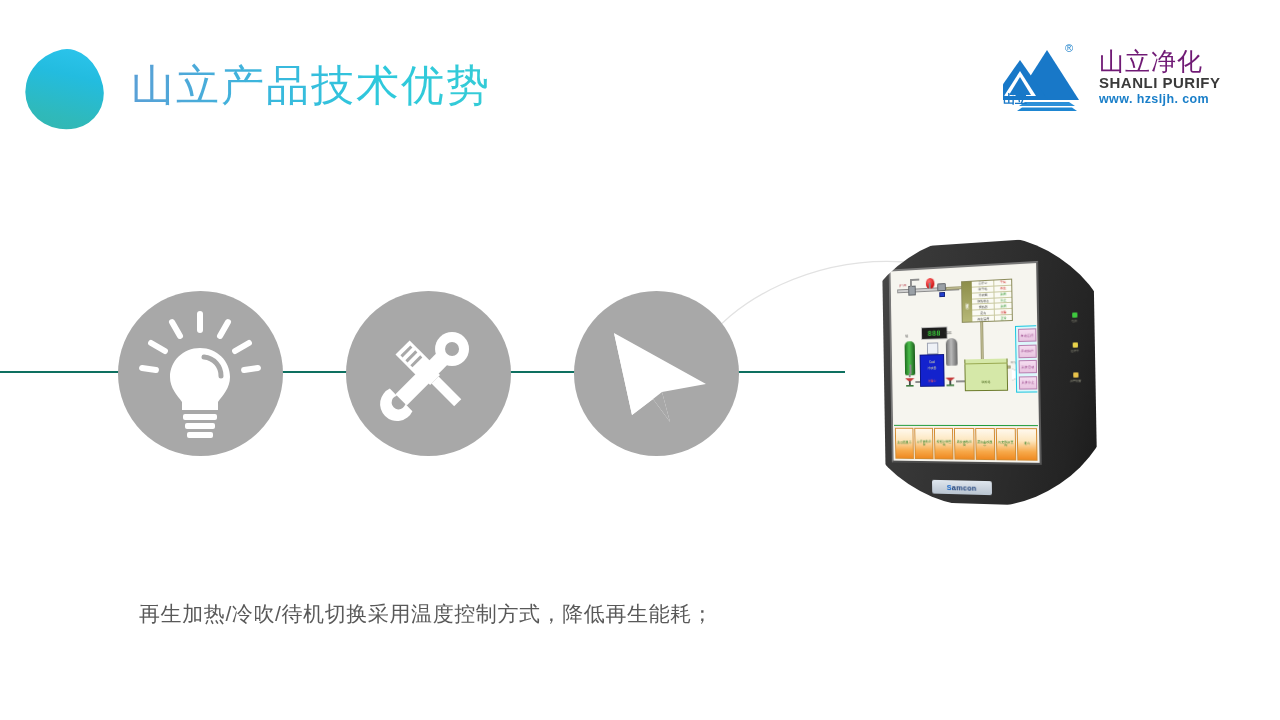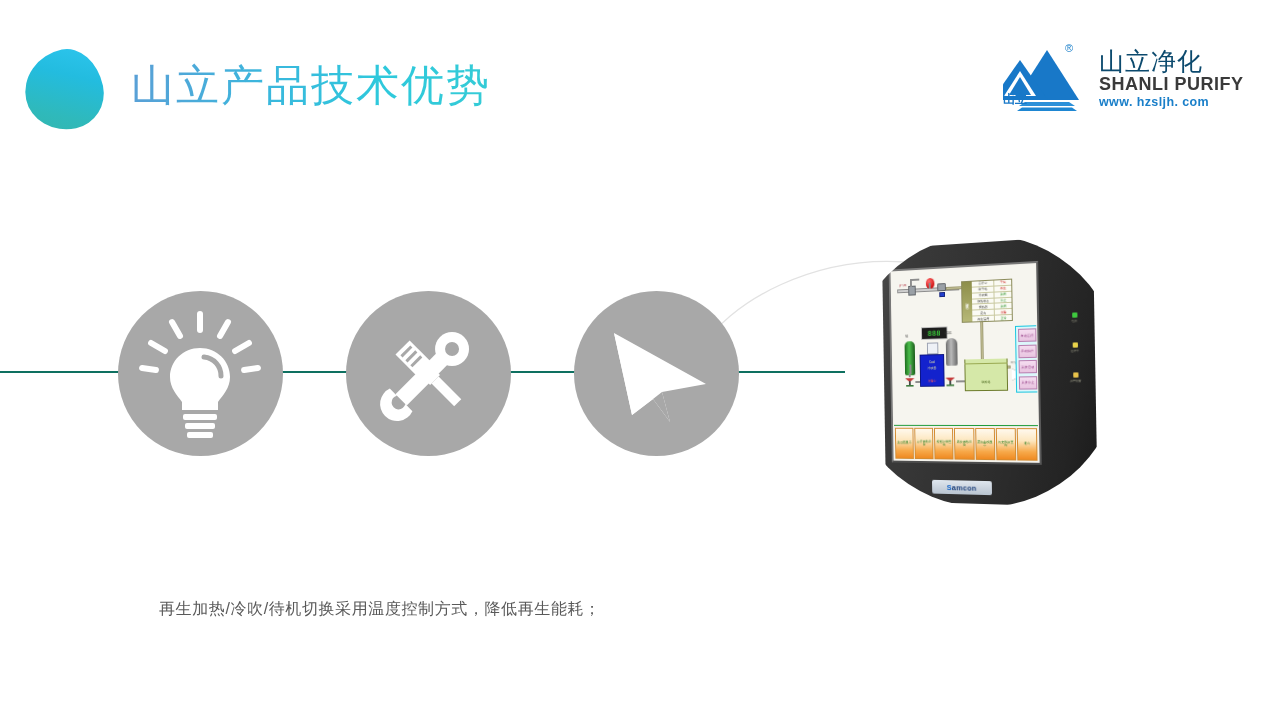--- a/index.html
+++ b/index.html
@@ -34,25 +34,25 @@
   .logo-mark { position:absolute; left:0; top:2px; width:88px; height:70px; }
   .logo-reg {
     position:absolute; left:62px; top:0px; font-size:11px; color:#1a7fc9;
   }
   .logo-cn-small {
     position:absolute; left:0px; bottom:12px; font-size:12px; color:#1878c8;
     font-weight:700; letter-spacing:0px;
   }
   .logo-text { position:absolute; left:96px; top:6px; width:120px; }
   .logo-cn {
-    font-size:25px; letter-spacing:1px; color:#0c4a6e; font-weight:500;
+    font-size:25px; letter-spacing:1px; color:#701a75; font-weight:500;
     line-height:1.05; white-space:nowrap;
   }
   .logo-en {
-    font-size:18px; letter-spacing:.5px; color:#3a3a3a; font-weight:700;
+    font-size:15px; letter-spacing:.5px; color:#3a3a3a; font-weight:700;
     line-height:1.15; white-space:nowrap;
   }
   .logo-url {
     font-size:12.5px; letter-spacing:.4px; color:#1a7fc9; font-weight:700;
     line-height:1.2; white-space:nowrap;
   }
 
   
   .hline {
     position:absolute; left:0; top:371px; width:845px; height:1.6px;
@@ -201,21 +201,21 @@
   .brandplate span { font-size:7.5px; color:#1c3f7a; font-weight:700; letter-spacing:.3px; }
   .brandplate span em { color:#1464c8; font-style:normal; }
 
   
   .sec-head {
     position:absolute; left:139px; top:543px;
     font-size:25px; color:#2f72b8; letter-spacing:1.5px; font-weight:400;
   }
   .body-copy {
     position:absolute; left:139px; top:594px; width:620px;
-    font-size:16px; color:#595959; line-height:1.9; letter-spacing:.6px;margin-left:20px;
+    font-size:21px; color:#595959; line-height:1.9; letter-spacing:.6px;
   }
 </style>
 </head>
 <body>
 
 <div class="slide">
 
   <div class="blob"></div>
   <div class="slide-title">山立产品技术优势</div>
 

